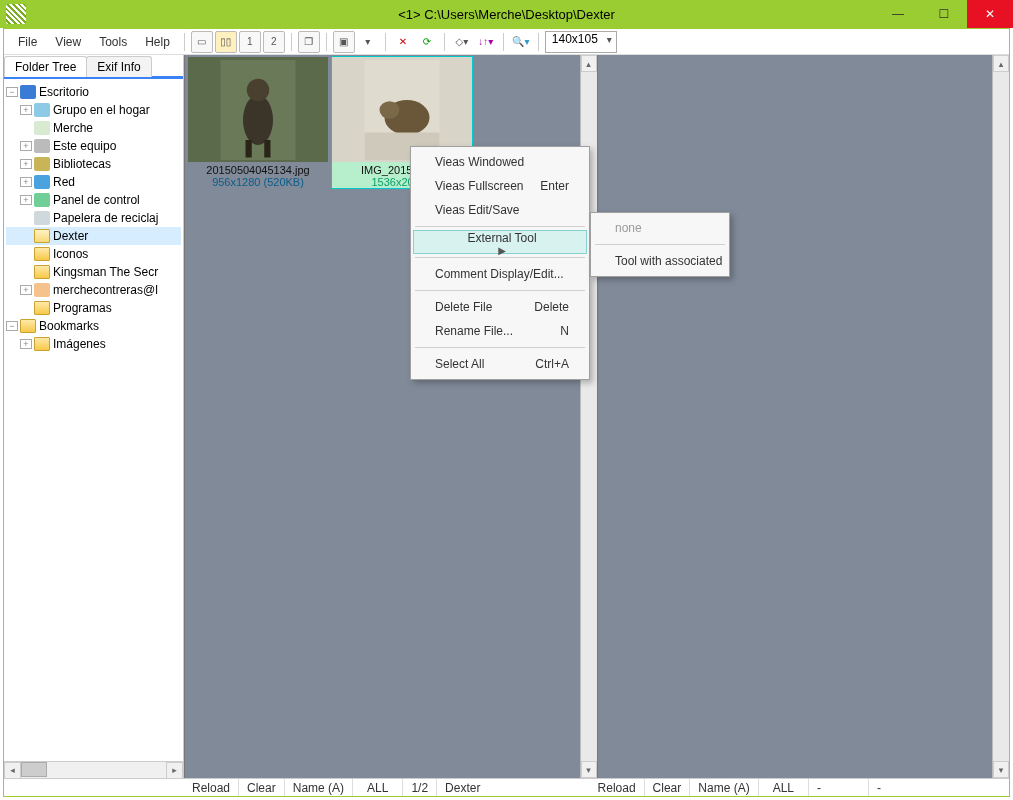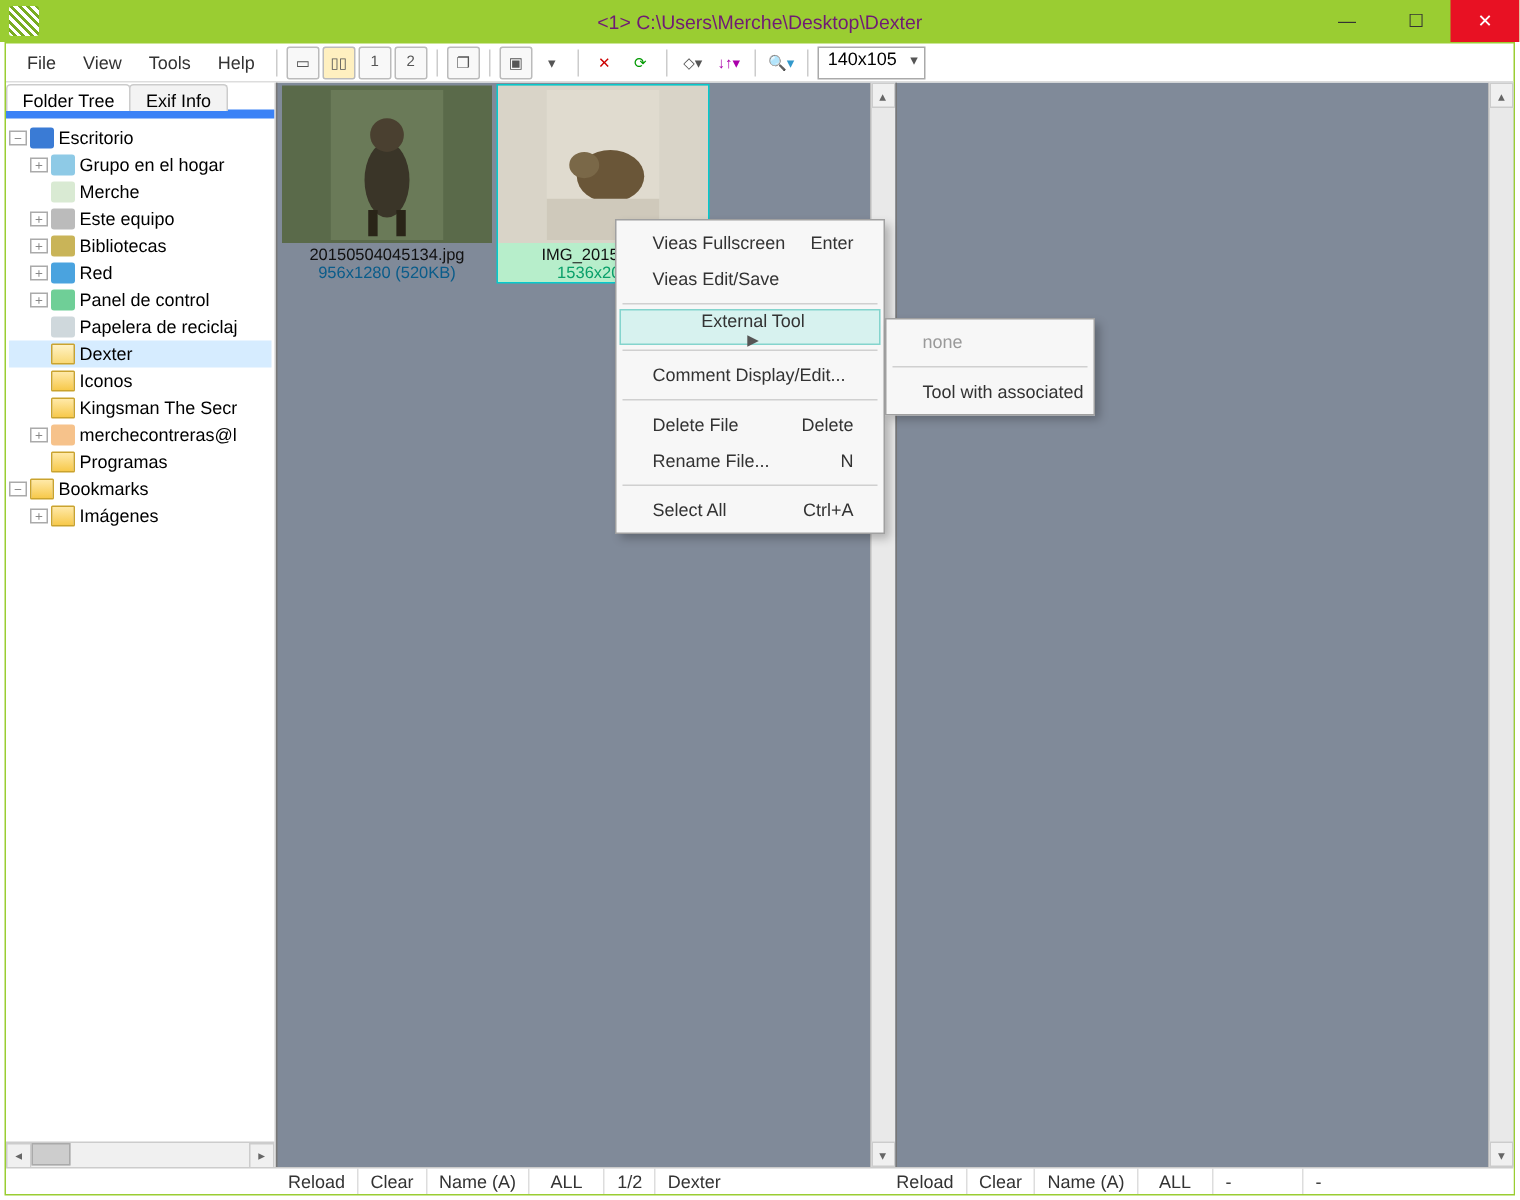--- a/index.html
+++ b/index.html
@@ -1,38 +1,38 @@
 <!DOCTYPE html>
 <html><head>
 <meta charset="utf-8">
 <style>
 * { box-sizing: border-box; margin: 0; padding: 0; font-family: "Segoe UI", Tahoma, sans-serif; font-size: 12px; }
 body { width: 1013px; height: 800px; overflow: hidden; background: #fff; }
 
 .titlebar { height: 28px; background: #9acd32; display: flex; align-items: center; position: relative; }
 .titlebar .appicon { width: 20px; height: 20px; margin: 0 6px; background: repeating-linear-gradient(45deg,#fff 0 2px,#7aad22 2px 4px); border-radius:2px; }
-.titlebar .title { position:absolute; left:50%; transform:translateX(-50%); color:#701a75; font-size:13px;text-align:center; }
+.titlebar .title { position:absolute; left:50%; transform:translateX(-50%); color:#000000; font-size:13px;text-align:center; }
 .titlebar .winbtns { margin-left:auto; display:flex; height:100%; }
 .winbtn { width:46px; display:flex; align-items:center; justify-content:center; color:#333; }
 .winbtn.close { background:#e81123; color:#fff; }
 
 .innerframe { position:absolute; top:28px; left:3px; right:3px; bottom:3px; border:1px solid #9acd32; background:#fff; display:flex; flex-direction:column; }
 
 .menubar { height:26px; display:flex; align-items:center; border-bottom:1px solid #ddd; padding:0 6px; gap:2px; }
 .menubar .menuitem { padding:3px 8px; color:#333; }
 .menubar .sep { width:1px; height:18px; background:#ccc; margin:0 4px; }
 .toolbtn { width:22px; height:22px; border:1px solid #bbb; background:#f8f8f8; display:flex; align-items:center; justify-content:center; border-radius:2px; font-size:10px; color:#555; }
 .toolbtn.nb { border:none; background:transparent; }
 .zoomsel { height:22px; border:1px solid #aaa; padding:0 18px 0 6px; background:#fff; position:relative; }
 .zoomsel::after { content:"▾"; position:absolute; right:4px; top:2px; font-size:10px; color:#555; }
 
 .mainrow { flex:1; display:flex; overflow:hidden; }
 
 .sidebar { width:180px; border-right:1px solid #ccc; display:flex; flex-direction:column; overflow:hidden;}
-.tabs { display:flex; height:24px; border-bottom:6px solid #3b82f6; }
+.tabs { display:flex; height:24px; border-bottom:3px solid #3b82f6; }
 .tab { padding:3px 10px; border:1px solid #ccc; border-bottom:none; background:#f3f3f3; border-radius:3px 3px 0 0; margin-right:-1px; position:relative; top:1px;}
 .tab.active { background:#fff; z-index:1; }
 .tree { flex:1; overflow:hidden; padding:4px 2px; }
 .treerow { display:flex; align-items:center; height:18px; white-space:nowrap; }
 .treerow .exp { width:12px; text-align:center; color:#888; font-size:9px; border:1px solid #aaa; height:10px; line-height:8px; margin-right:2px;}
 .treerow .expsp { width:14px; }
 .treerow .ind { display:inline-block; }
 .ti { width:16px; height:14px; margin-right:3px; display:inline-block; }
 .ti.folder { background:linear-gradient(#ffe9a8,#f7c94b); border:1px solid #caa32e; border-radius:1px;}
 .ti.folderopen { background:linear-gradient(#fff2c4,#f9d977); border:1px solid #caa32e; border-radius:1px;}
@@ -264,20 +264,23 @@
       <div class="pane">
         <div class="scroll">
           <div class="arrow">▴</div>
           <div class="track"></div>
           <div class="arrow">▾</div>
         </div>
       </div>
 
       <div class="ctx" style="left:226px; top:91px; width:180px;">
         <div class="item">
+            <span>Vieas Windowed</span>
+          </div>
+        <div class="item">
             <span>Vieas Fullscreen</span>
             <span>Enter</span>
           </div>
         <div class="item">
             <span>Vieas Edit/Save</span>
           </div>
         <div class="sep"></div>
         <div class="item hl">
             <span>External Tool</span>
             <span class="arrow">▶</span>

